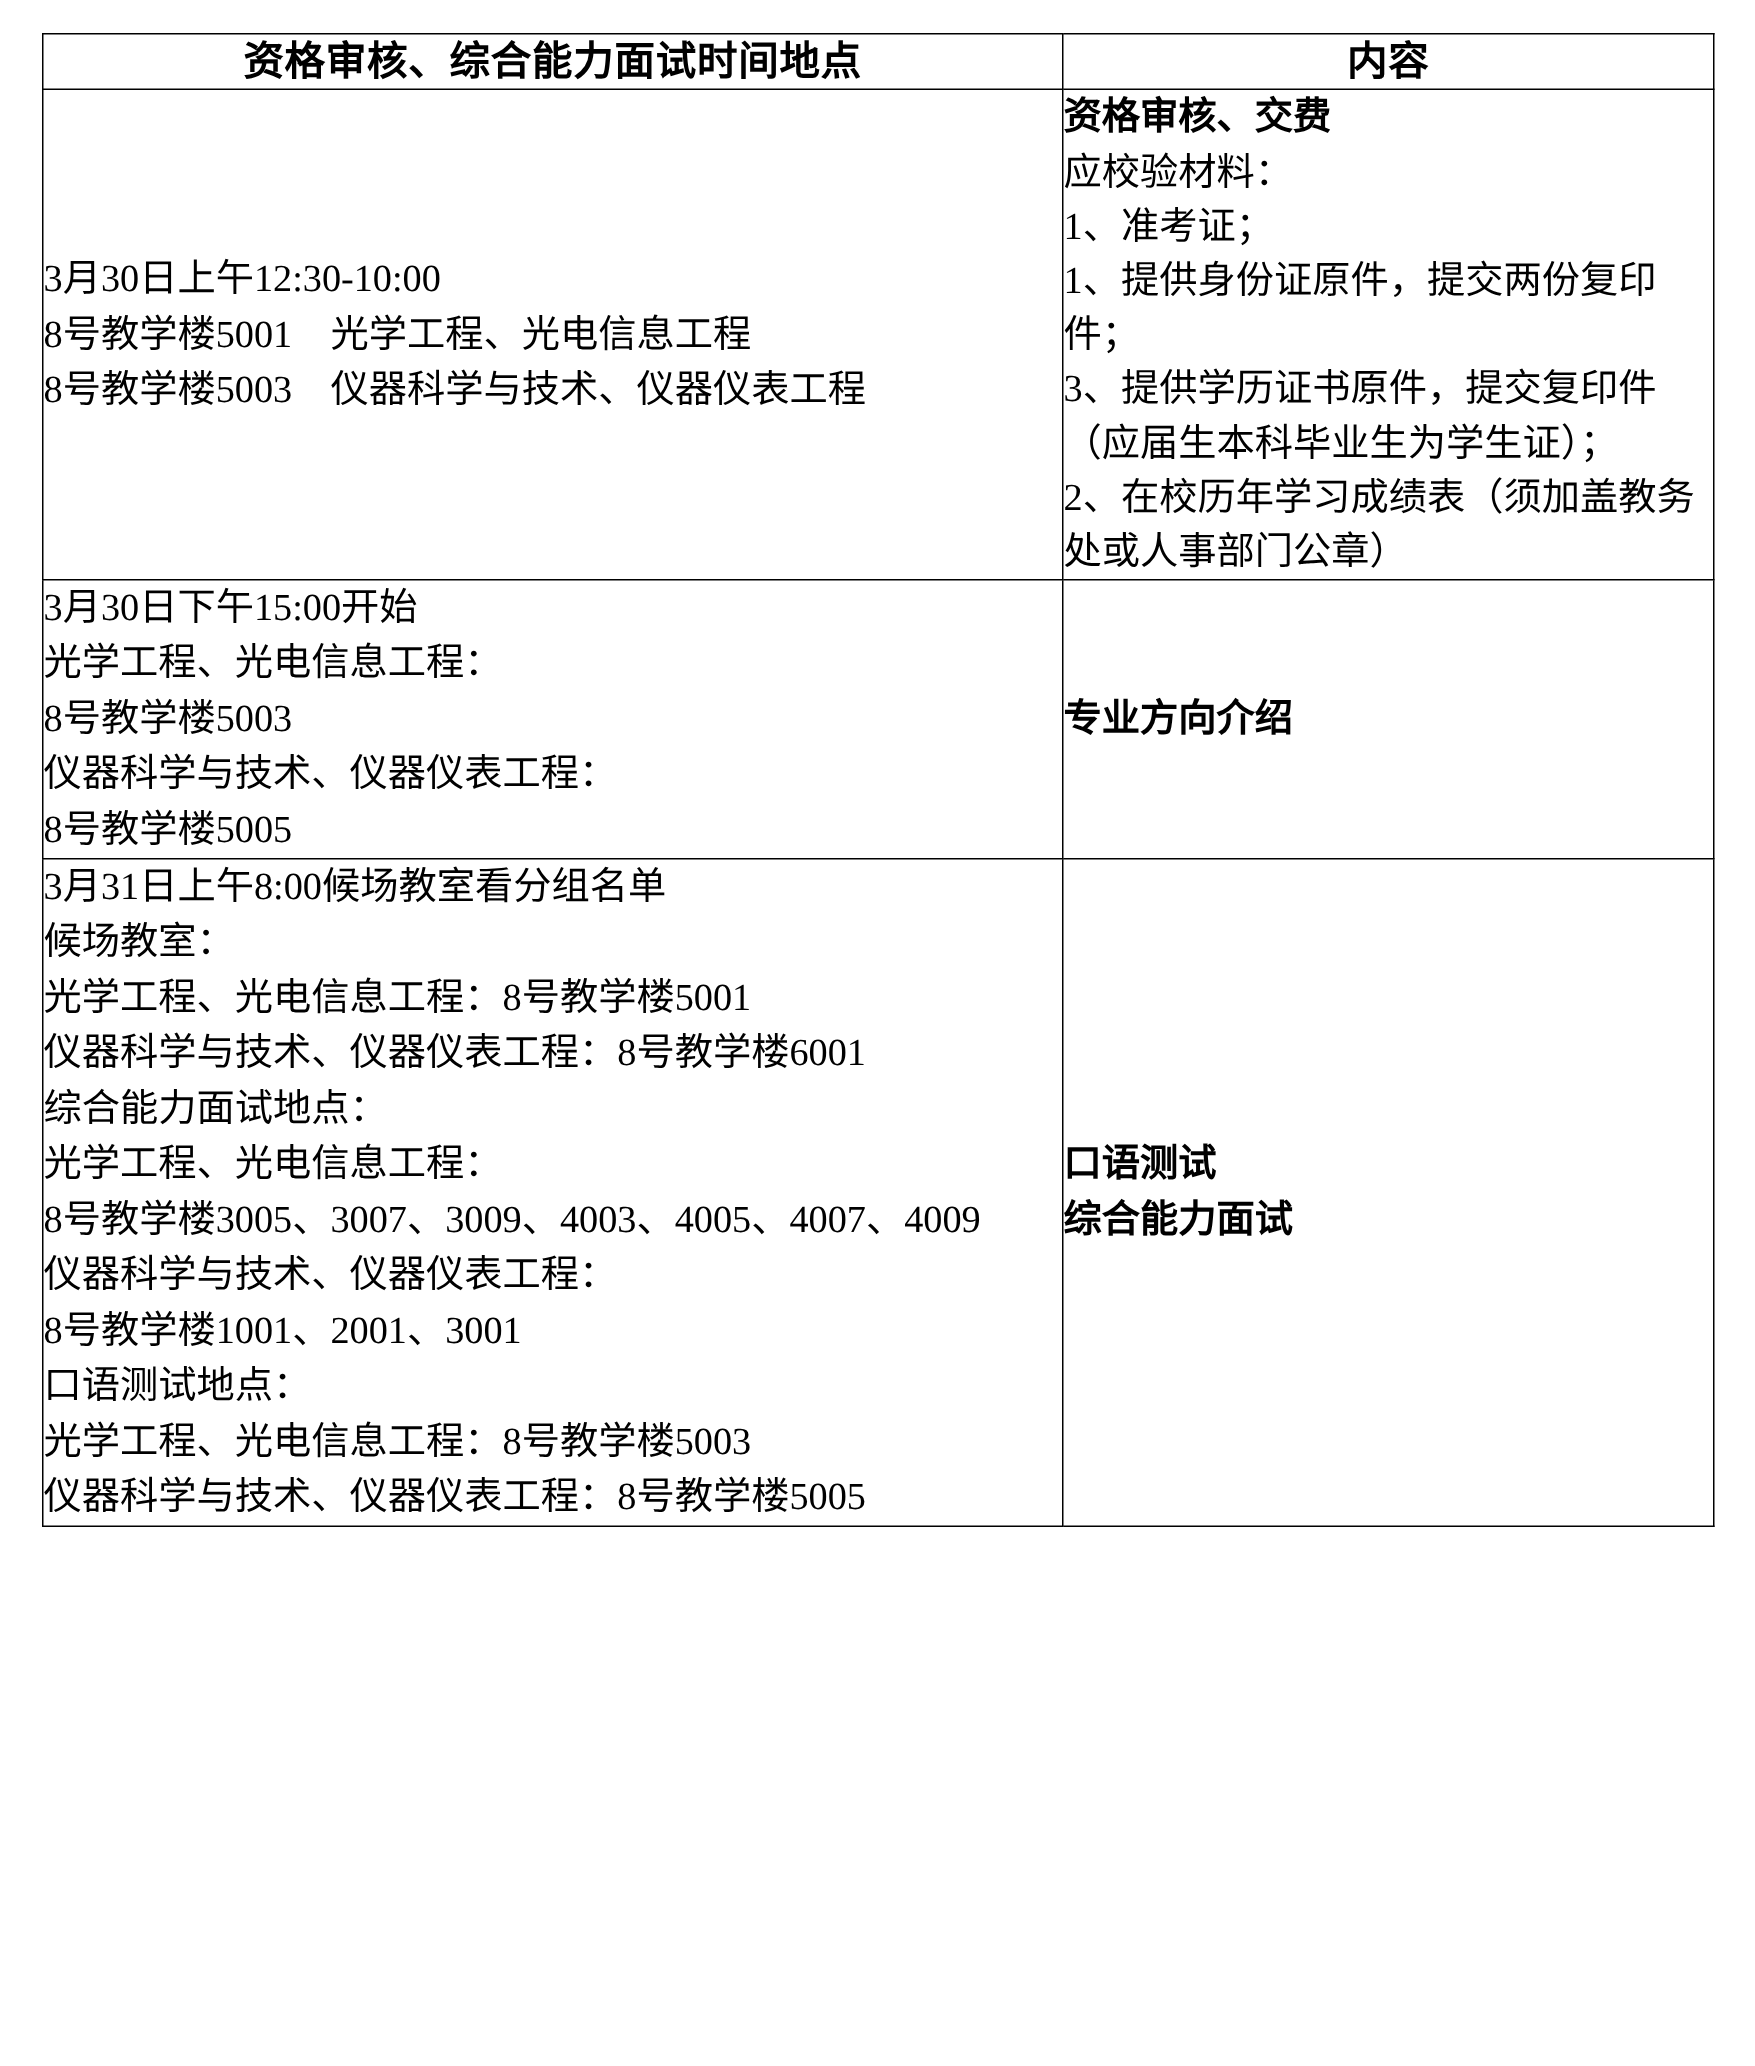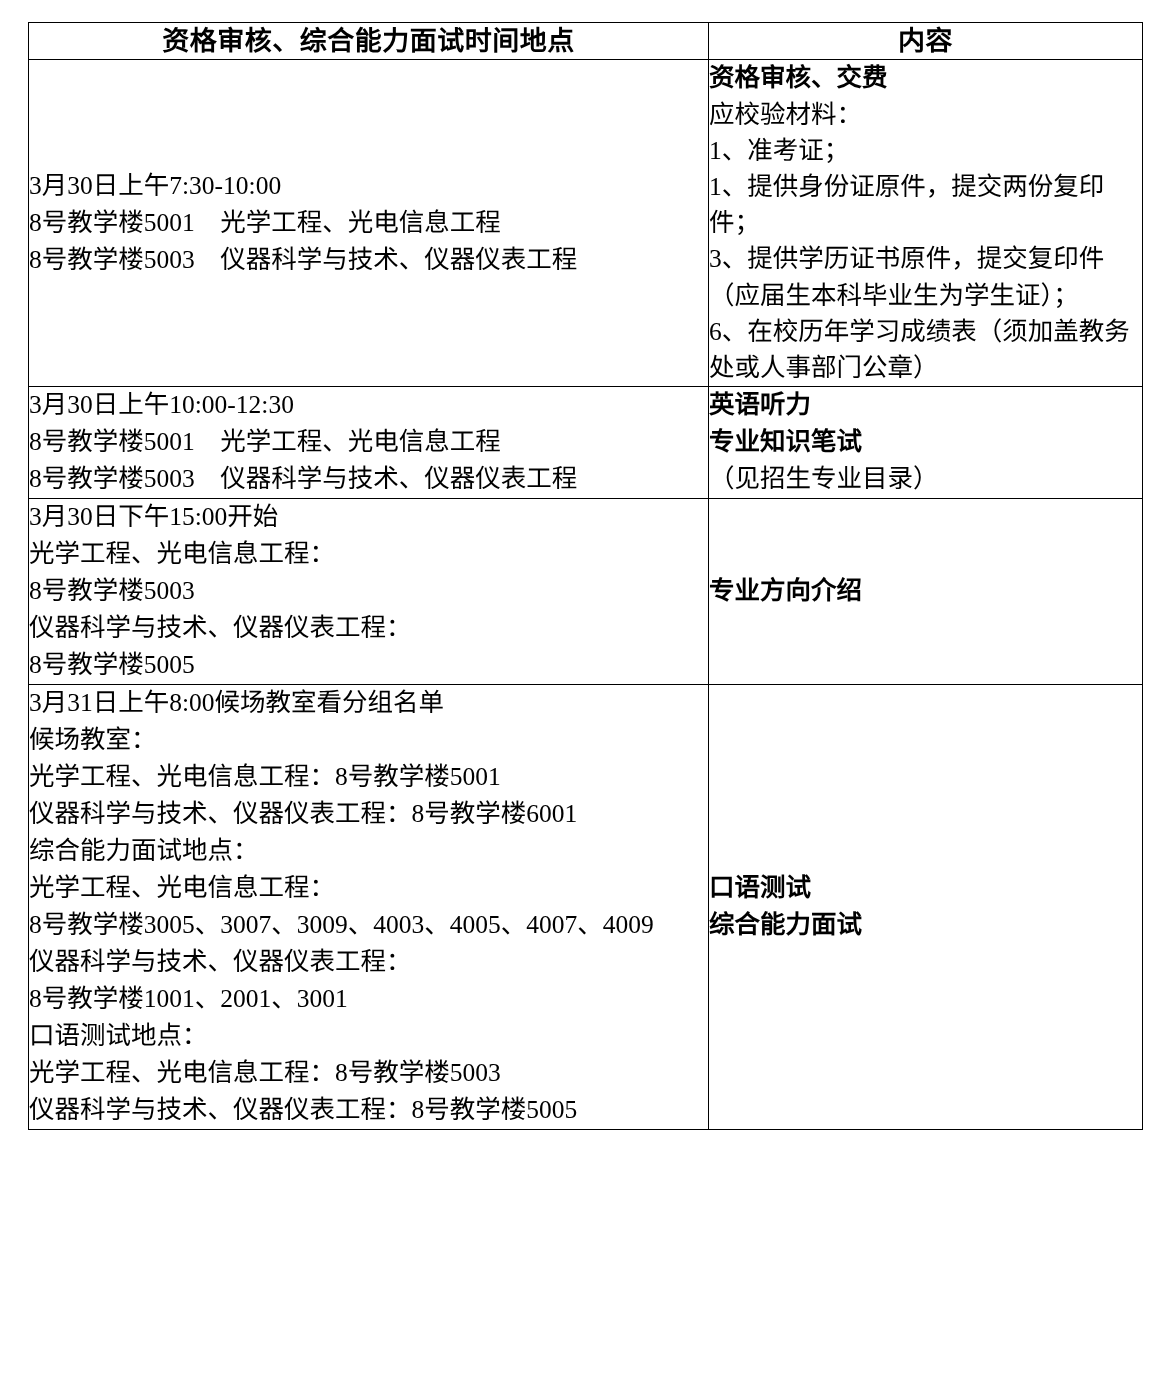--- a/index.html
+++ b/index.html
@@ -71,46 +71,34 @@
     <thead>
       <tr>
         <th class="head-cell">资格审核、综合能力面试时间地点</th>
         <th class="head-cell">内容</th>
       </tr>
     </thead>
     <tbody>
 
       <tr>
         <td class="cell middle">
-          <span class="line cell-block">3月30日上午7:30-10:00</span>
+          <span class="line cell-block">3月30日上午12:30-10:00</span>
           <span class="line cell-block">8号教学楼5001    光学工程、光电信息工程</span>
           <span class="line cell-block">8号教学楼5003    仪器科学与技术、仪器仪表工程</span>
         </td>
         <td class="cell r1-right">
           <span class="line cell-block bold">资格审核、交费</span>
           <span class="line cell-block">应校验材料：</span>
           <span class="line cell-block">1、准考证；</span>
           <span class="line cell-block">1、提供身份证原件，提交两份复印件；</span>
           <span class="line cell-block">3、提供学历证书原件，提交复印件（应届生本科毕业生为学生证）；</span>
-          <span class="line cell-block">6、在校历年学习成绩表（须加盖教务处或人事部门公章）</span>
+          <span class="line cell-block">2、在校历年学习成绩表（须加盖教务处或人事部门公章）</span>
         </td>
       </tr>
 
-      <tr>
-        <td class="cell">
-          <span class="line cell-block">3月30日上午10:00-12:30</span>
-          <span class="line cell-block">8号教学楼5001    光学工程、光电信息工程</span>
-          <span class="line cell-block">8号教学楼5003    仪器科学与技术、仪器仪表工程</span>
-        </td>
-        <td class="cell">
-          <span class="line cell-block bold">英语听力</span>
-          <span class="line cell-block bold">专业知识笔试</span>
-          <span class="line cell-block">（见招生专业目录）</span>
-        </td>
-      </tr>
 
       <tr>
         <td class="cell">
           <span class="line cell-block">3月30日下午15:00开始</span>
           <span class="line cell-block">光学工程、光电信息工程：</span>
           <span class="line cell-block">8号教学楼5003</span>
           <span class="line cell-block">仪器科学与技术、仪器仪表工程：</span>
           <span class="line cell-block">8号教学楼5005</span>
         </td>
         <td class="cell middle">

